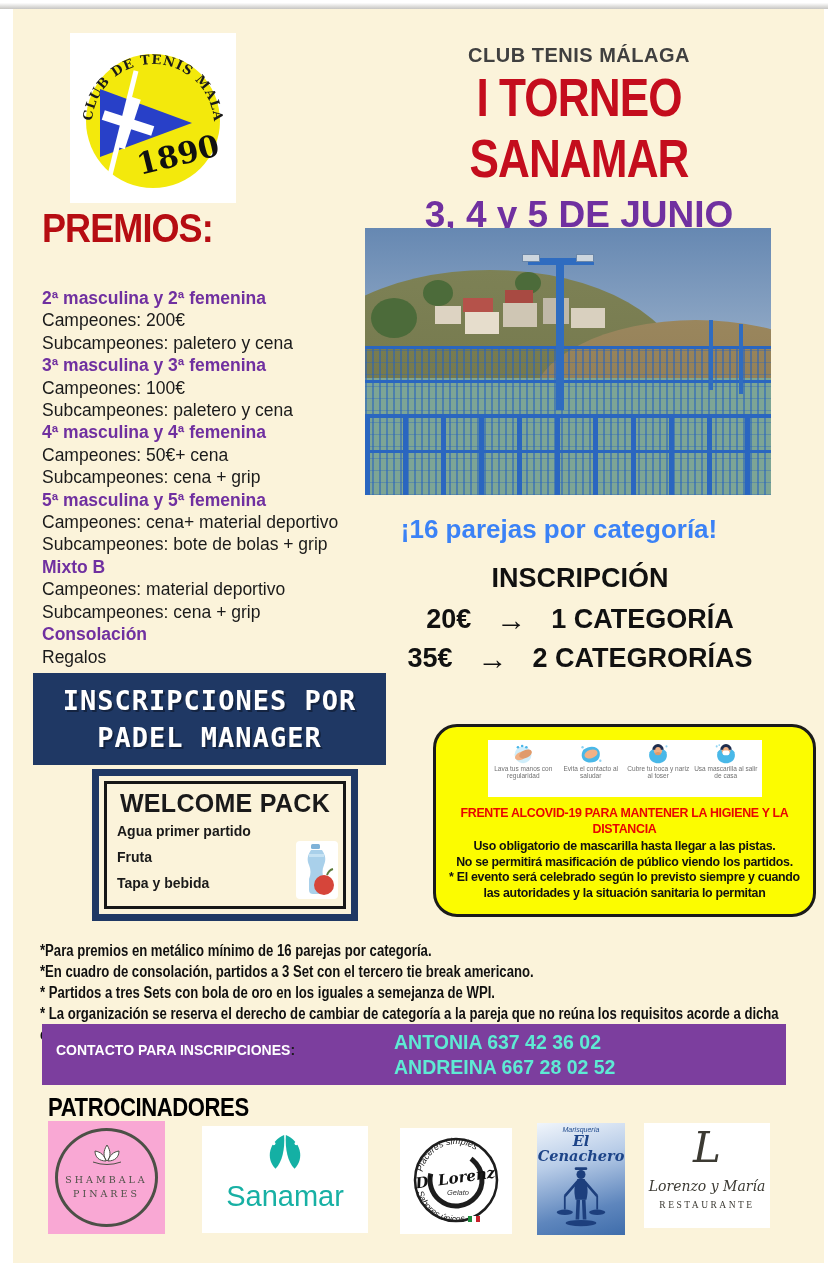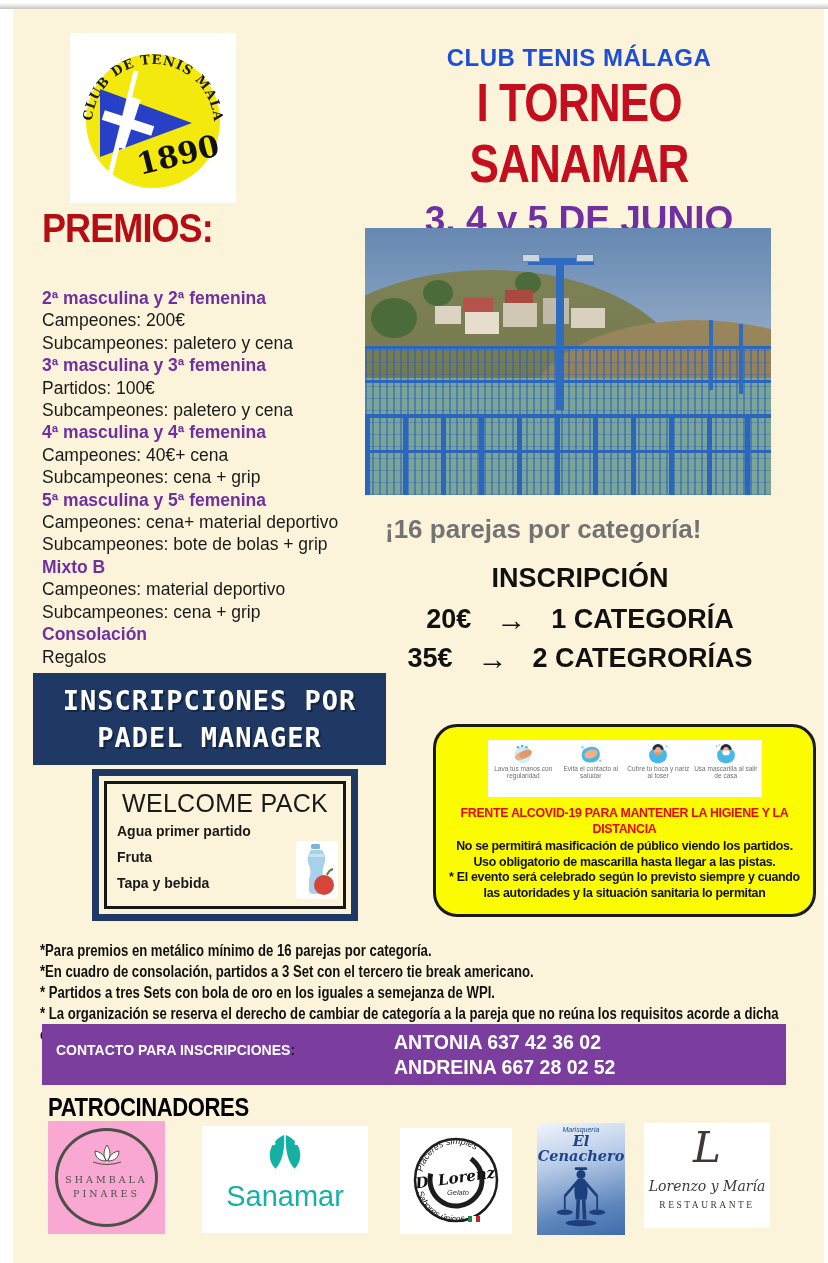--- a/index.html
+++ b/index.html
@@ -6,21 +6,21 @@
   .page{position:relative;width:828px;height:1263px;background:#fff;overflow:hidden;
         font-family:"Liberation Sans",sans-serif;color:#1a1a1a;}
   .edge-top{position:absolute;left:0;top:3px;width:100%;height:6px;
         background:linear-gradient(#fdfdfd,#c6c5c2);}
   .poster{position:absolute;left:13px;top:9px;width:811px;height:1254px;background:#fbf3da;}
 
   
   .logo-box{position:absolute;left:70px;top:33px;width:166px;height:170px;background:#fff;}
   .logo-box svg{width:100%;height:100%;}
   .head-col{position:absolute;left:340px;top:44px;width:478px;text-align:center;}
-  .club-name{font-size:24px;font-weight:700;letter-spacing:.5px;color:#1d4ed8;}
+  .club-name{font-size:20px;font-weight:700;letter-spacing:.5px;color:#404040;}
   .main-title{margin-top:5px;font-size:49px;font-weight:800;color:#c40d1d;letter-spacing:-1px;
         transform:scale(.9,1.08);}
   .date-line{margin-top:10px;font-size:37px;font-weight:700;color:#7030a0;}
 
   
   .premios-heading{position:absolute;left:42px;top:206px;font-size:40px;font-weight:800;
         color:#b60d12;letter-spacing:-1px;transform:scaleX(.9);transform-origin:left;}
   .premios-list{position:absolute;left:42px;top:287px;width:330px;font-size:17.5px;line-height:22.4px;}
   .p-cat{color:#7030a0;font-weight:700;}
 
@@ -41,39 +41,39 @@
                    repeating-linear-gradient(0deg,rgba(38,98,190,.35) 0 1px,transparent 1px 12px);}
   .rail{position:absolute;background:#2a66c0;}
   .posts{position:absolute;left:0;right:0;top:186px;height:81px;
         background:repeating-linear-gradient(90deg,#2a66c0 0 5px,transparent 5px 38px);}
   .pole{position:absolute;left:47%;top:32px;width:8px;height:150px;background:#2f6cc0;}
   .pole-arm{position:absolute;left:calc(47% - 28px);top:30px;width:66px;height:7px;background:#2f6cc0;}
   .lamp{position:absolute;width:16px;height:6px;background:#cdd6de;border:1px solid #6a86a8;}
   .pole-s{position:absolute;width:4px;height:70px;background:#2f6cc0;}
 
   
-  .pairs-line{position:absolute;left:385px;top:514px;width:390px;text-align:left;
-        font-size:26px;font-weight:700;color:#737373;}
+  .pairs-line{position:absolute;left:364px;top:514px;width:390px;text-align:center;
+        font-size:26px;font-weight:700;color:#3b82f6;}
   .insc-heading{position:absolute;left:385px;top:563px;width:390px;text-align:center;
         font-size:27px;font-weight:700;color:#111;}
   .insc-rows{position:absolute;left:385px;top:600px;width:390px;}
   .insc-row{display:flex;justify-content:center;gap:25px;font-size:27px;font-weight:700;
         color:#111;height:39px;align-items:center;}
   .arrow{font-size:30px;}
 
   
   .pm-box{position:absolute;left:33px;top:673px;width:353px;height:92px;background:#1f3864;
         color:#fff;text-align:center;font-family:"DejaVu Sans Mono",monospace;font-weight:700;
         font-size:27px;line-height:37px;padding-top:9px;box-sizing:border-box;letter-spacing:1px;
         text-shadow:2px 2px 0 rgba(0,0,0,.35);}
 
   
   .wp-outer{position:absolute;left:92px;top:769px;width:252px;height:138px;border:7px solid #1f3864;}
   .wp-inner{position:absolute;inset:5px;border:3px solid #161616;padding:5px 10px;}
-  .wp-heading{font-size:25px;font-weight:400;text-align:center;letter-spacing:.3px;}
+  .wp-heading{font-size:25px;font-weight:700;text-align:center;letter-spacing:.3px;}
   .wp-item{font-size:14px;font-weight:700;line-height:26px;}
   .wp-icon{position:absolute;right:5px;bottom:7px;width:42px;height:58px;background:#fff;
         border-radius:4px;}
   .wp-icon svg{width:100%;height:100%;}
 
   
   .covid-box{position:absolute;left:433px;top:724px;width:383px;height:193px;background:#fcfc00;
         border:3px solid #1b1b1b;border-radius:24px;box-sizing:border-box;overflow:hidden;}
   .covid-strip{margin:13px auto 0;width:274px;height:57px;background:#fff;display:flex;
         padding:2px 2px 0;box-sizing:border-box;}
@@ -86,21 +86,21 @@
         line-height:15.5px;letter-spacing:-.3px;}
 
   
   .footnotes{position:absolute;left:40px;top:940px;width:920px;font-size:16px;font-weight:700;
         line-height:21px;color:#101010;transform:scaleX(.82);transform-origin:left;}
 
   
   .contact-bar{position:absolute;left:42px;top:1024px;width:744px;height:61px;background:#7c3e9e;}
   .contact-label{position:absolute;left:14px;top:18px;font-size:14px;font-weight:700;color:#fff;}
   .contact-colon{color:#1a1a1a;}
-  .phones{position:absolute;left:352px;top:6px;font-size:19.5px;font-weight:700;color:#ffffff;
+  .phones{position:absolute;left:352px;top:6px;font-size:19.5px;font-weight:700;color:#5eead4;
         line-height:25px;}
 
   
   .sp-heading{position:absolute;left:48px;top:1092px;font-size:26px;font-weight:800;color:#000;
         letter-spacing:-.5px;transform:scaleX(.85);transform-origin:left;}
   .tile{position:absolute;overflow:hidden;}
   .sp-shambala{left:48px;top:1121px;width:117px;height:113px;background:#f9a8d4;}
   .sh-circle{position:absolute;inset:7px;border:3px solid #4c5046;border-radius:50%;text-align:center;}
   .sh-circle svg{width:40px;height:26px;margin-top:12px;}
   .sh-t{font-family:"DejaVu Serif",serif;font-size:9.5px;letter-spacing:3px;color:#4c5046;line-height:14px;}
@@ -152,24 +152,24 @@
     <div class="main-title">I TORNEO SANAMAR</div>
     <div class="date-line">3, 4 y 5 DE JUNIO</div>
   </div>
 
   <div class="premios-heading">PREMIOS:</div>
   <div class="premios-list">
     <div class="p-cat">2ª masculina y 2ª femenina</div>
     <div class="p-line">Campeones: 200€</div>
     <div class="p-line">Subcampeones: paletero y cena</div>
     <div class="p-cat">3ª masculina y 3ª femenina</div>
-    <div class="p-line">Partidos: 100€</div>
+    <div class="p-line">Campeones: 100€</div>
     <div class="p-line">Subcampeones: paletero y cena</div>
     <div class="p-cat">4ª masculina y 4ª femenina</div>
-    <div class="p-line">Campeones:  40€+ cena</div>
+    <div class="p-line">Campeones:  50€+ cena</div>
     <div class="p-line">Subcampeones: cena + grip</div>
     <div class="p-cat">5ª masculina y 5ª femenina</div>
     <div class="p-line">Campeones: cena+ material deportivo</div>
     <div class="p-line">Subcampeones: bote de bolas + grip</div>
     <div class="p-cat">Mixto B</div>
     <div class="p-line">Campeones: material deportivo</div>
     <div class="p-line">Subcampeones: cena + grip</div>
     <div class="p-cat">Consolación</div>
     <div class="p-line">Regalos</div>
   </div>
@@ -282,22 +282,22 @@
           <circle cx="4" cy="4" r="1.2" fill="#8ed3f2"></circle>
             <circle cx="7" cy="2.5" r="1" fill="#8ed3f2"></circle>
         </svg>
         <div class="ccap">Usa mascarilla al salir de casa</div>
       </div>
     </div>
     <div class="covid-red">
       <div>FRENTE ALCOVID-19 PARA MANTENER LA HIGIENE Y LA DISTANCIA</div>
     </div>
     <div class="covid-rules">
+      <div>Uso obligatorio de mascarilla hasta llegar a las pistas.</div>
       <div>No se permitirá masificación de público viendo los partidos.</div>
-      <div>Uso obligatorio de mascarilla hasta llegar a las pistas.</div>
       <div>* El evento será celebrado según lo previsto siempre y cuando</div>
       <div>las autoridades y la situación sanitaria lo permitan</div>
     </div>
   </div>
 
   <div class="footnotes">
     <div>*Para premios en metálico mínimo de 16 parejas por categoría.</div>
     <div>*En cuadro de consolación, partidos a 3 Set con el tercero tie break americano.</div>
     <div>* Partidos a tres Sets con bola de oro en los iguales a semejanza de WPI.</div>
     <div>* La organización se reserva el derecho de cambiar de categoría a la pareja que no reúna los requisitos acorde a dicha categoría</div>

